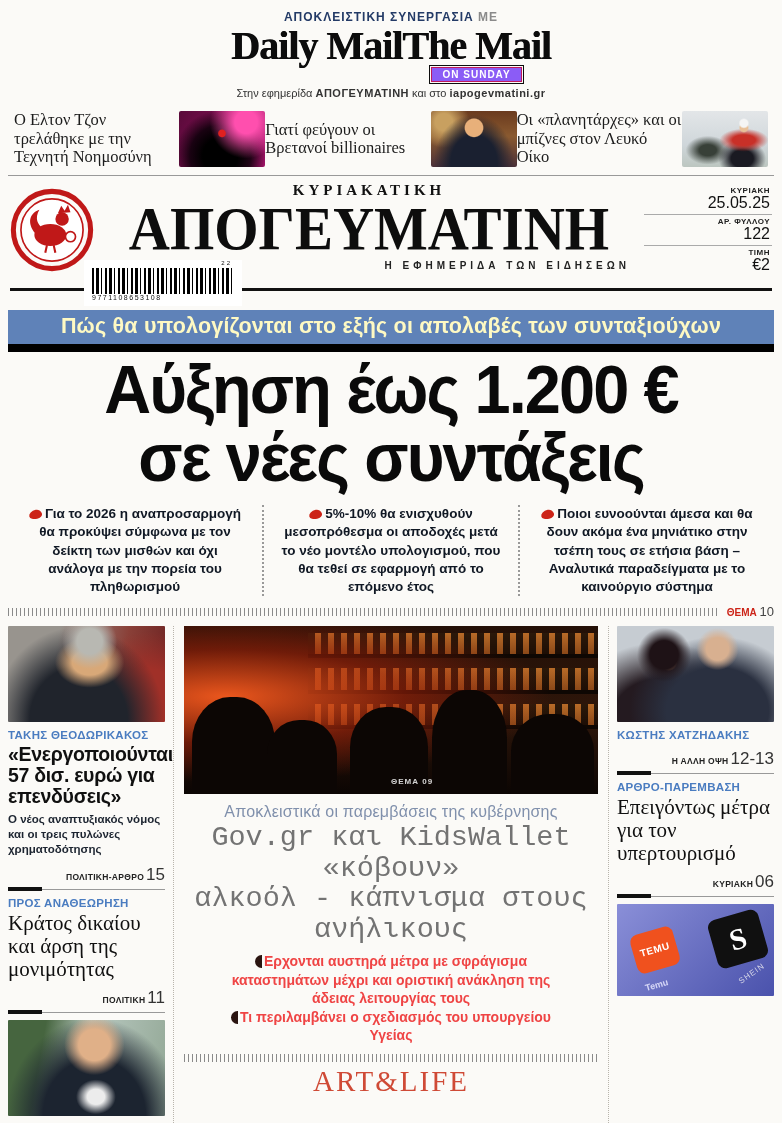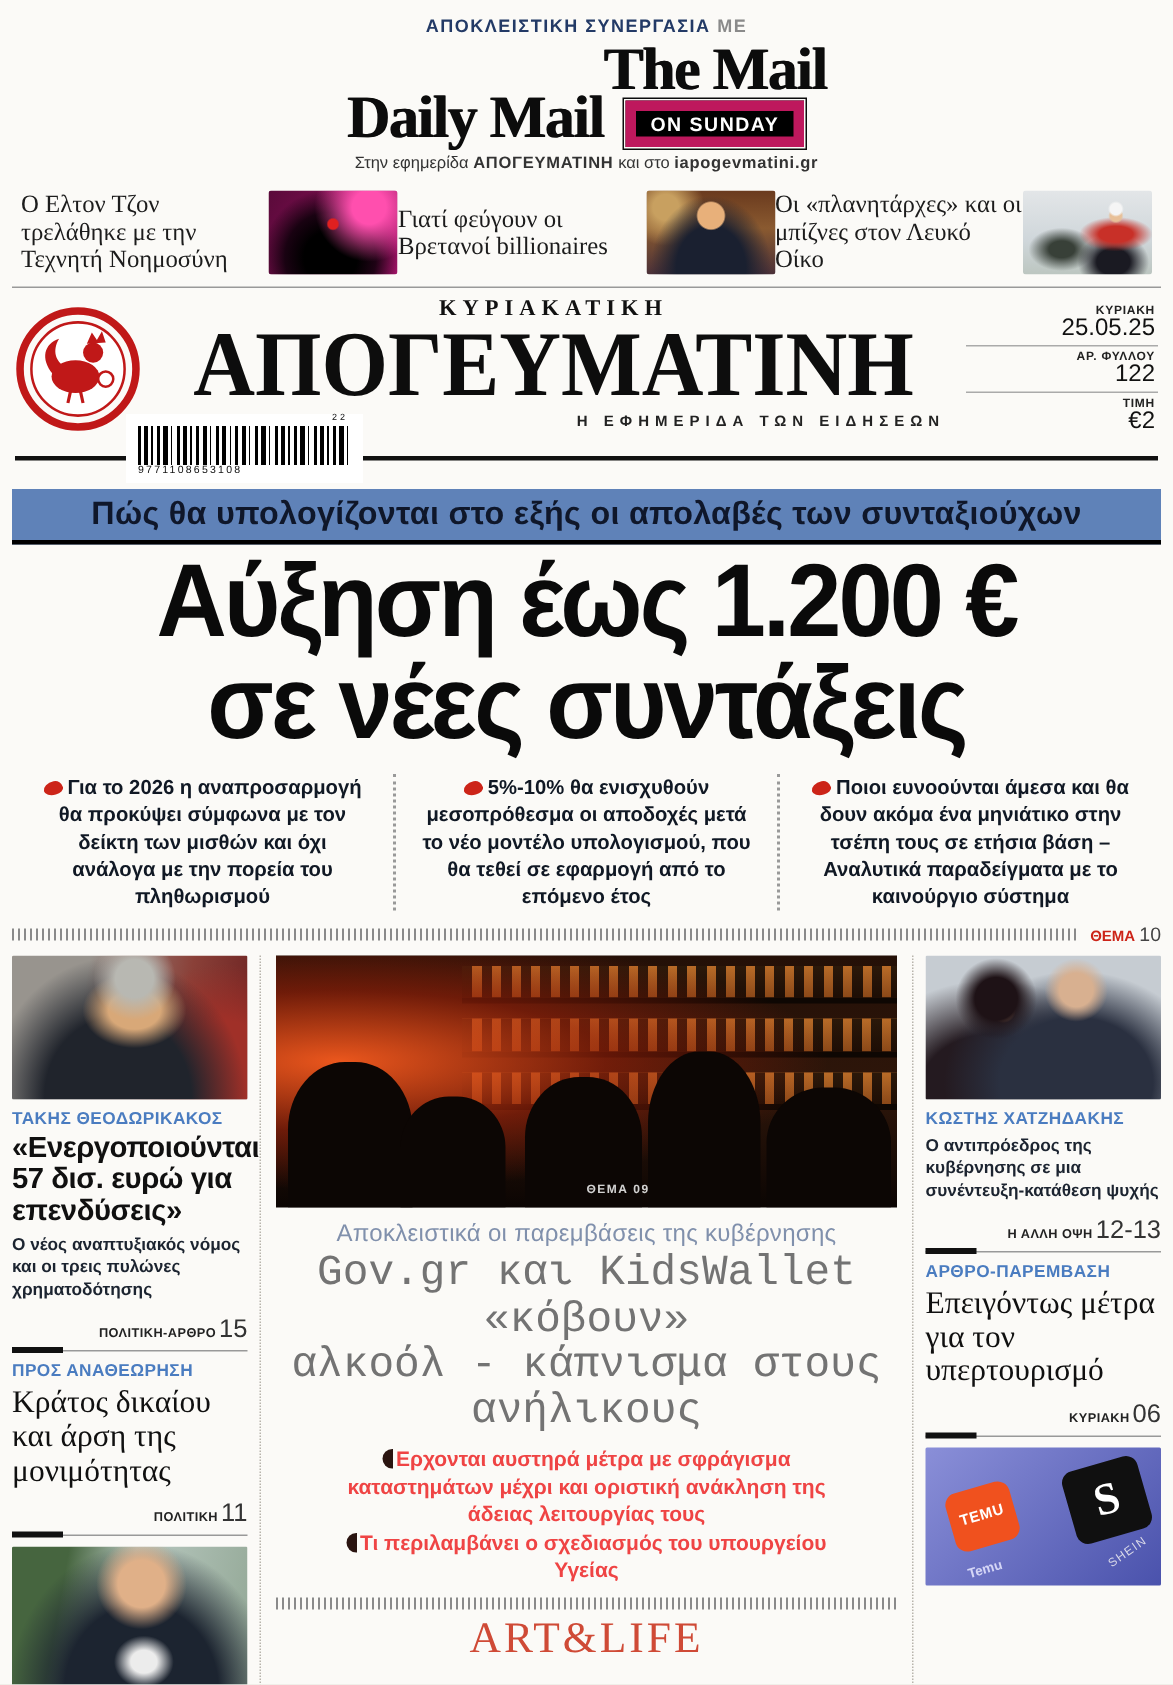--- a/index.html
+++ b/index.html
@@ -4,24 +4,24 @@
 <style>
   * { margin:0; padding:0; box-sizing:border-box; }
   html,body { background:#e8e6e0; }
   body { font-family:"Liberation Sans", sans-serif; color:#161616; }
   .page { position:relative; width:782px; height:1123px; margin:0 auto; background:#fbfaf7; overflow:hidden; padding:0 8px; }
 
   
   .partner { text-align:center; padding-top:10px; }
   .partner-label { font-size:12px; font-weight:bold; color:#233a66; letter-spacing:1px; }
   .partner-label .gray { color:#8a8a8a; }
-  .brands { display:flex; justify-content:center; align-items:flex-end; margin-top:2px; }
+  .brands { display:flex; justify-content:center; align-items:flex-start; margin-top:2px; }
   .blackletter { font-family:"Liberation Serif", serif; font-weight:bold; font-size:40px; line-height:1; color:#0c0c0c; letter-spacing:-1px; text-shadow:0.6px 0 #0c0c0c; }
   .brand2wrap { display:flex; flex-direction:column; align-items:center; }
-  .on-sunday { margin-top:1px; background:#000000; color:#fff; font-size:13px; font-weight:bold; letter-spacing:1px; padding:1px 10px; border:7px solid #be185d; outline:1px solid #0c0c0c; outline-offset:1px; }
+  .on-sunday { margin-top:1px; background:#8b5cf6; color:#fff; font-size:10px; font-weight:bold; letter-spacing:1px; padding:1px 10px; border:1px solid #be185d; outline:1px solid #0c0c0c; outline-offset:1px; }
   .tagline { font-size:11px; color:#333; margin-top:5px; }
   .tagline b { letter-spacing:.5px; }
 
   
   .teasers { display:flex; align-items:center; justify-content:space-between; margin-top:8px; padding:4px 6px 8px; border-bottom:1px solid #999; }
   .teaser-text { font-family:"Liberation Serif", serif; font-size:16.5px; line-height:1.12; color:#1c1c1c; width:172px; }
   .tz { width:86px; height:56px; border-radius:2px; flex:none; }
   .ph-elton { background:
     radial-gradient(circle at 50% 40%, #e02020 0 6%, transparent 8%),
     radial-gradient(circle at 78% 20%, #ff4fae 0 14%, transparent 45%),
@@ -54,21 +54,21 @@
   .mi-value { font-size:16px; line-height:1; color:#111; font-weight:normal; }
 
   .rule-row { position:relative; height:30px; }
   .thick-rule { position:absolute; left:2px; right:2px; top:12px; height:3px; background:#111; }
   .barcode { position:absolute; left:76px; top:-16px; width:158px; height:46px; background:#fff; padding:3px 8px 1px; }
   .bc-top { position:absolute; right:10px; top:0; font-size:6px; letter-spacing:2px; color:#111; }
   .bc-bars { margin-top:5px; height:26px; background:repeating-linear-gradient(90deg,#000 0 2px,transparent 2px 4px,#000 4px 7px,transparent 7px 9px,#000 9px 10px,transparent 10px 13px); }
   .bc-num { font-size:7px; letter-spacing:1.5px; color:#111; }
 
   
-  .banner { margin:4px 0 0; background:#5f82b8; border-bottom:3px solid #000000; color:#0f172a; text-align:center; font-size:21.5px; font-weight:bold; padding:4px 0 5px; letter-spacing:.2px; }
+  .banner { margin:4px 0 0; background:#5f82b8; border-bottom:8px solid #000000; color:#fef9c3; text-align:center; font-size:21.5px; font-weight:bold; padding:4px 0 5px; letter-spacing:.2px; }
   .headline { text-align:center; margin-top:4px; font-weight:bold; color:#0a0a0a; }
   .headline span { display:block; font-size:69px; line-height:.98; letter-spacing:-2px; transform:scaleX(.94); }
 
   .lead-bullets { display:flex; margin-top:14px; }
   .lb { flex:1; padding:0 16px; text-align:center; font-size:13.5px; font-weight:bold; line-height:1.35; color:#101824; }
   .lb + .lb { border-left:2px dotted #999; }
   .leaf { display:inline-block; width:13px; height:9px; background:#cc2418; border-radius:60% 40% 45% 55% / 55% 60% 40% 45%; transform:rotate(-14deg); margin-right:3px; vertical-align:-1px; }
   .theme-rule { position:relative; margin-top:12px; height:8px; background:repeating-linear-gradient(90deg,#8a8a8a 0 1.5px,transparent 1.5px 4px); }
   .theme-ref { position:absolute; right:0; top:-4px; background:#fbfaf7; padding-left:8px; font-size:10px; font-weight:bold; }
   .theme-ref .t1 { color:#cc2418; }
@@ -268,21 +268,20 @@
         <span class="cbul"></span><span>Τι περιλαμβάνει ο σχεδιασμός του υπουργείου Υγείας</span>
       </div>
       <div class="c-dots"></div>
       <div class="artlife-title">ART&amp;LIFE</div>
 
     </section>
 
     <aside class="colR">
       <div class="sphoto ph-hatzi"></div>
       <div class="kicker">ΚΩΣΤΗΣ ΧΑΤΖΗΔΑΚΗΣ</div>
-      <div class="subhead">Ο αντιπρόεδρος της κυβέρνησης σε μια συνέντευξη-κατάθεση ψυχής</div>
       <div class="foot"><span class="fl">Η ΑΛΛΗ ΟΨΗ</span><span class="fp">12-13</span></div>
 
       <div class="kicker">ΑΡΘΡΟ-ΠΑΡΕΜΒΑΣΗ</div>
       <div class="hl-serif">Επειγόντως μέτρα για τον υπερτουρισμό</div>
       <div class="foot"><span class="fl">ΚΥΡΙΑΚΗ</span><span class="fp">06</span></div>
 
       <div class="sphoto ph-temu" style="margin-top:7px; height:92px;">
         <div class="app-icon app-temu">
             <span>TEMU</span>
           </div>

